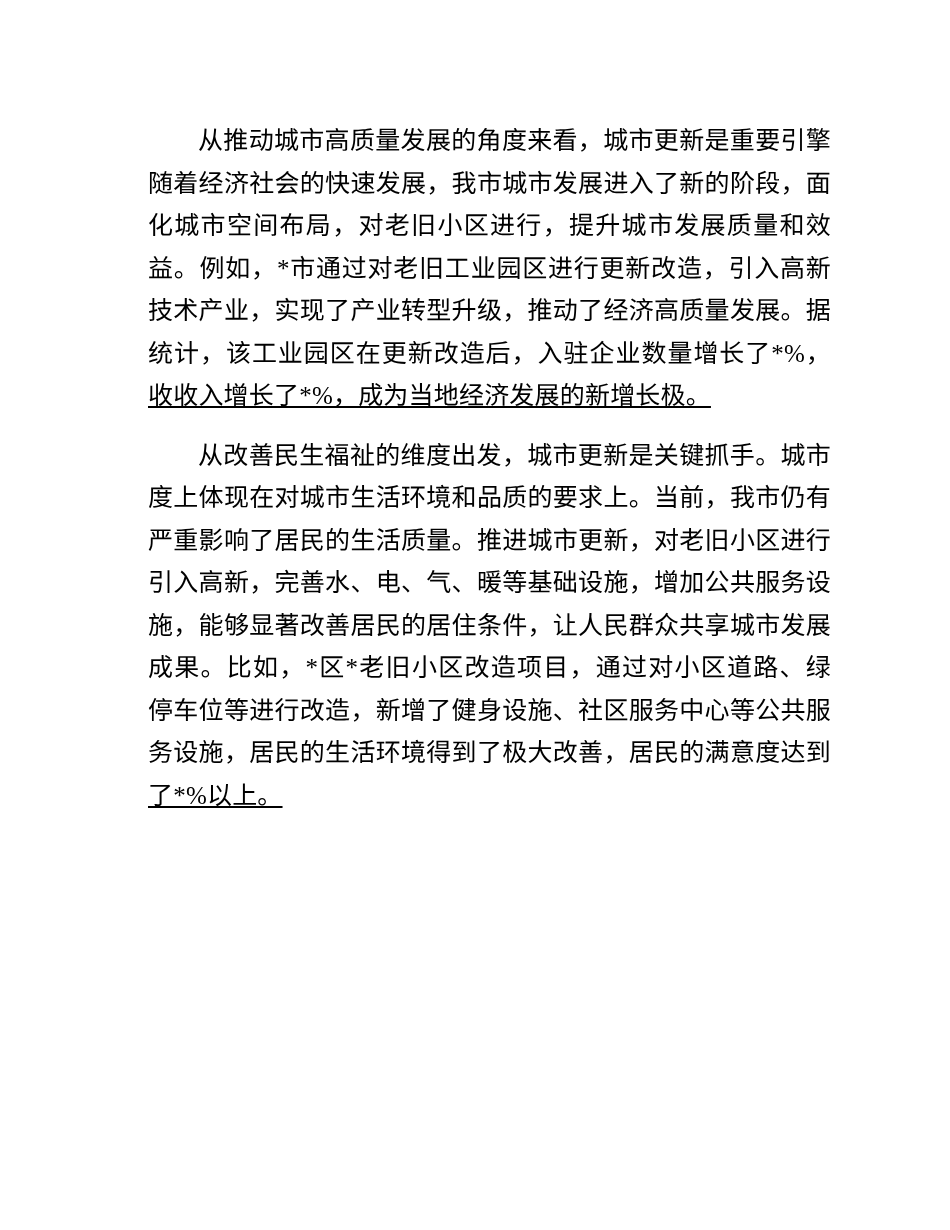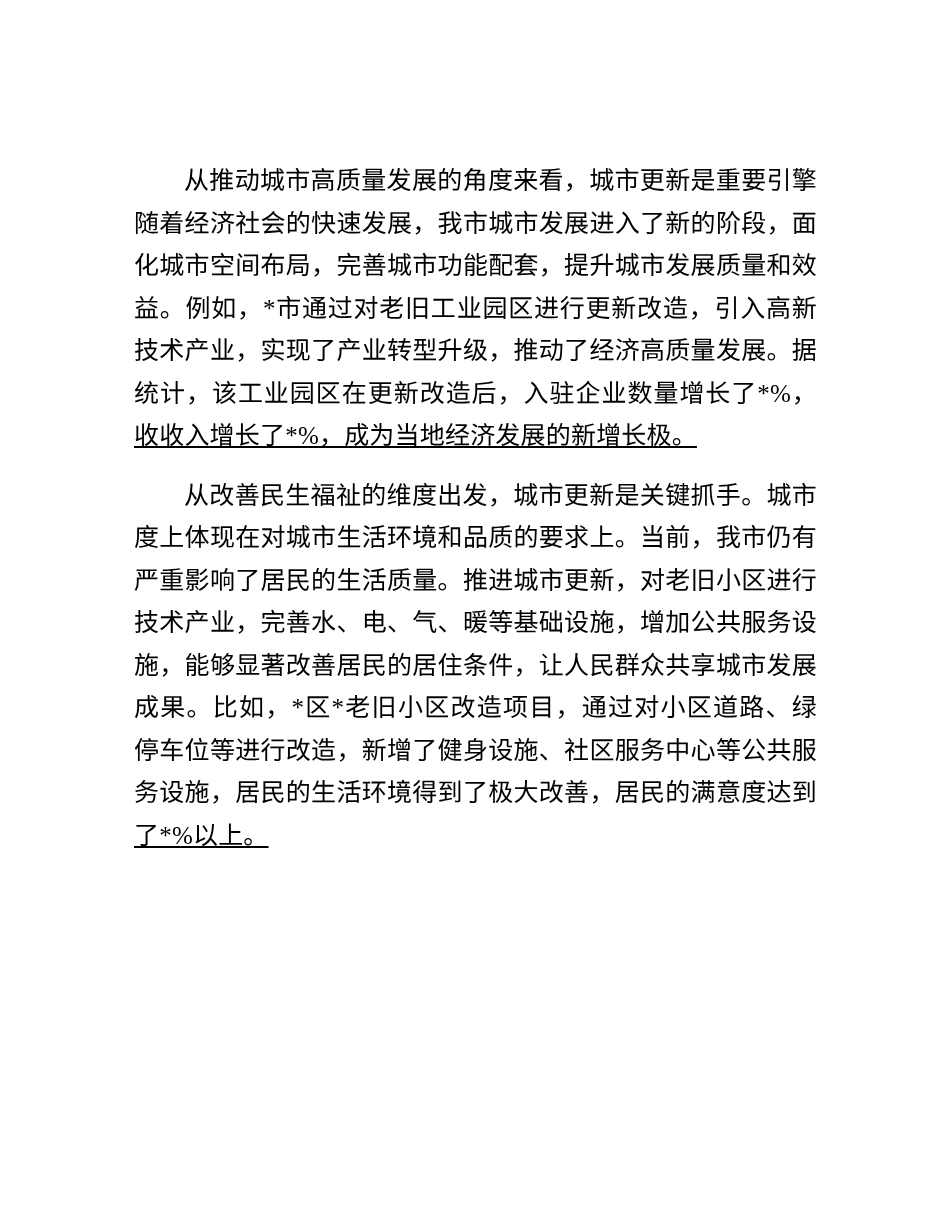--- a/index.html
+++ b/index.html
@@ -11,24 +11,23 @@
     position: relative;
     width: 950px;
     height: 1230px;
     background: #ffffff;
     overflow: hidden;
     font-family: "Liberation Serif", "DejaVu Serif", serif;
     color: #000000;
   }
   .content {
     position: absolute;
-    left: 134px;
+    left: 148px;
     top: 120px;
     width: 683px;
-    margin-top: 40px;
   }
   .paragraph {
     margin: 0 0 17px 0;
   }
   .paragraph:last-child {
     margin-bottom: 0;
   }
   .line {
     height: 42.5px;
     line-height: 42.5px;
@@ -48,31 +47,31 @@
   }
 </style>
 </head>
 <body>
 
 <div class="page">
   <div class="content" id="doc-content">
       <div class="paragraph">
         <div class="line first">从推动城市高质量发展的角度来看，城市更新是重要引擎</div>
         <div class="line">随着经济社会的快速发展，我市城市发展进入了新的阶段，面</div>
-        <div class="line">化城市空间布局，完善城市功能配套，提升城市发展质量和效</div>
+        <div class="line">化城市空间布局，对老旧小区进行，提升城市发展质量和效</div>
         <div class="line">益。例如，*市通过对老旧工业园区进行更新改造，引入高新</div>
         <div class="line">技术产业，实现了产业转型升级，推动了经济高质量发展。据</div>
         <div class="line">统计，该工业园区在更新改造后，入驻企业数量增长了*%，税</div>
         <div class="line par-final">收收入增长了*%，成为当地经济发展的新增长极。</div>
       </div>
       <div class="paragraph">
         <div class="line first">从改善民生福祉的维度出发，城市更新是关键抓手。城市</div>
         <div class="line">度上体现在对城市生活环境和品质的要求上。当前，我市仍有</div>
         <div class="line">严重影响了居民的生活质量。推进城市更新，对老旧小区进行</div>
-        <div class="line">技术产业，完善水、电、气、暖等基础设施，增加公共服务设</div>
+        <div class="line">引入高新，完善水、电、气、暖等基础设施，增加公共服务设</div>
         <div class="line">施，能够显著改善居民的居住条件，让人民群众共享城市发展</div>
         <div class="line">成果。比如，*区*老旧小区改造项目，通过对小区道路、绿化、</div>
         <div class="line">停车位等进行改造，新增了健身设施、社区服务中心等公共服</div>
         <div class="line">务设施，居民的生活环境得到了极大改善，居民的满意度达到</div>
         <div class="line par-final">了*%以上。</div>
       </div>
     </div>
 </div>
 
 </body></html>

